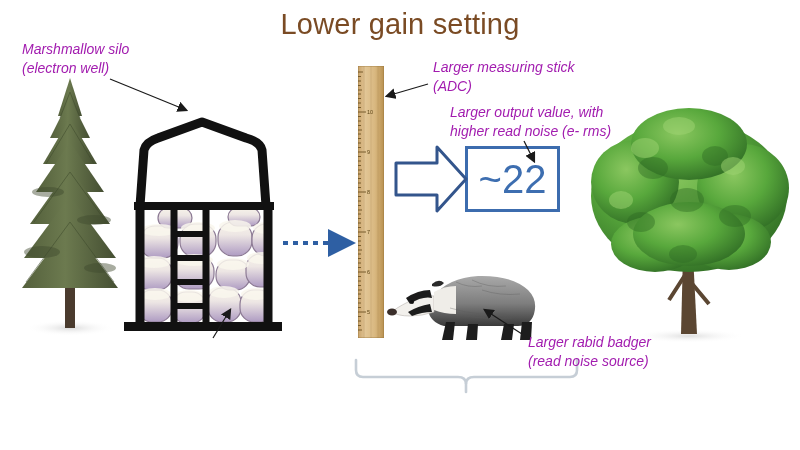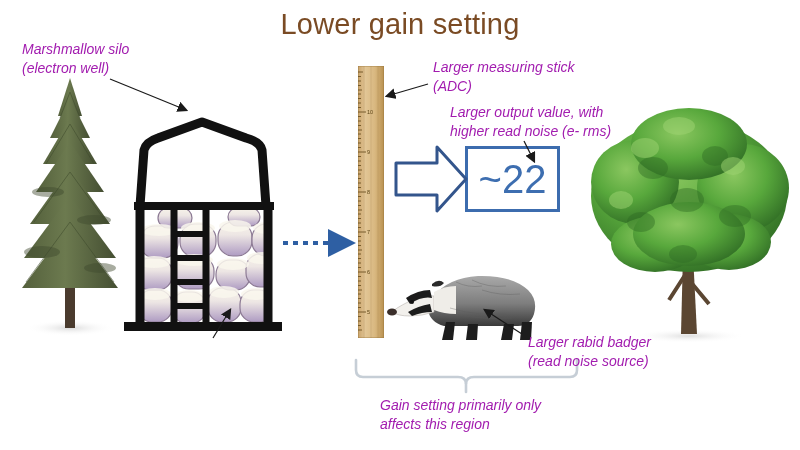--- a/index.html
+++ b/index.html
@@ -312,16 +312,14 @@
   </svg>
 
   <div class="abs lbl" id="lbl-silo">Marshmallow silo
 (electron well)</div>
   <div class="abs lbl" id="lbl-stick">Larger measuring stick
 (ADC)</div>
   <div class="abs lbl" id="lbl-out">Larger output value, with
 higher read noise (e- rms)</div>
   <div class="abs lbl" id="lbl-badger">Larger rabid badger
 (read noise source)</div>
-  <div class="abs lbl" id="lbl-region">Gain setting primarily only
-affects this region</div>
 
 </div>
 
 </body></html>

